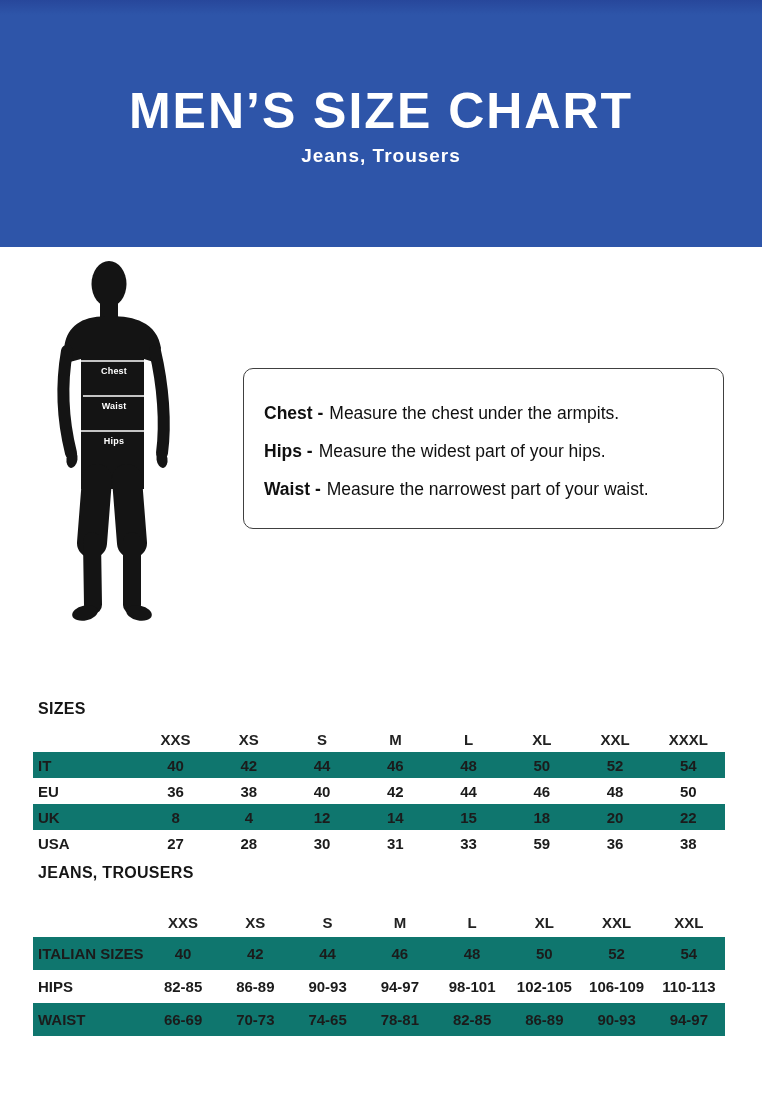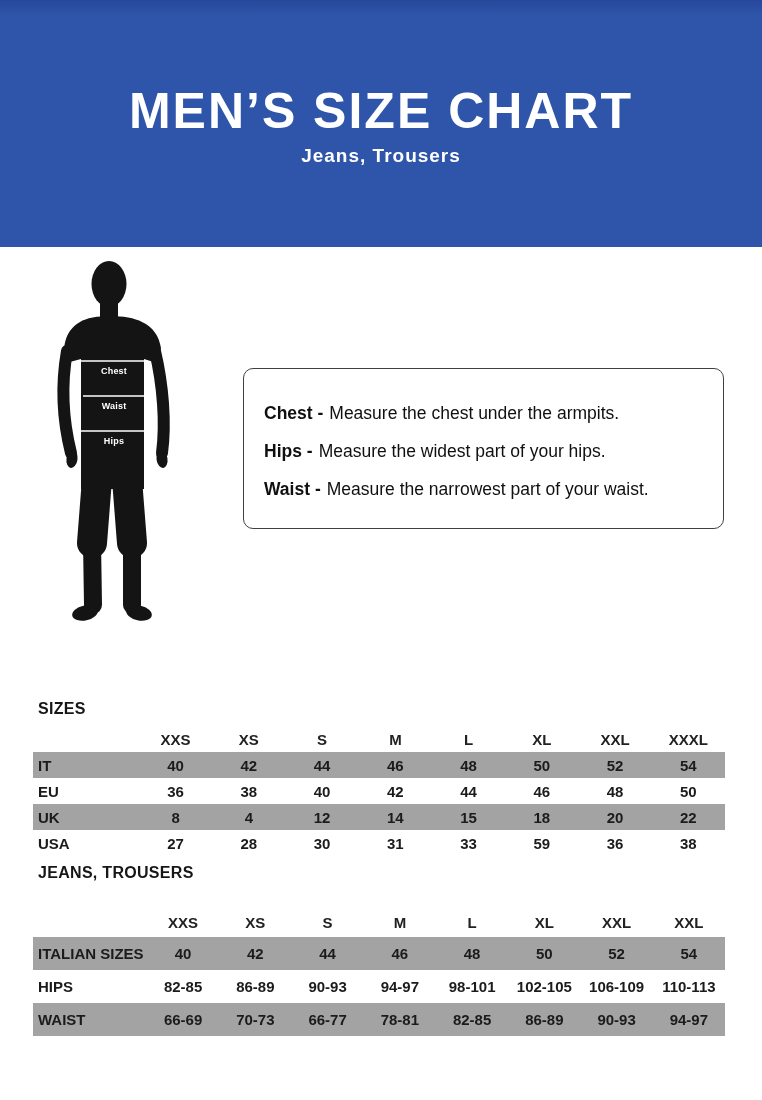--- a/index.html
+++ b/index.html
@@ -46,21 +46,21 @@
   .jeans { top:863px; }
   .jeans h2 { margin-bottom:24px; }
   .trow {
     display:grid; grid-template-columns:var(--labelw) repeat(8, 1fr);
     align-items:center; height:var(--rowh);
   }
   .t1 { --labelw:106px; --rowh:26px; }
   .t2 { --labelw:114px; --rowh:33px; }
   .t1 .thead { height:25px; }
   .t2 .thead { height:30px; }
-  .trow.stripe { background:#a3a3a3; }
+  .trow.stripe { background:#0f766e; }
   .tcell { text-align:center; font-size:15px; font-weight:600; color:#1b1b1b; }
   .thead .tcell { font-weight:700; color:#222222; }
   .tcell.label { text-align:left; padding-left:5px; font-weight:700; white-space:nowrap; font-size:15px; }
 </style>
 </head>
 <body>
 
 <div class="page">
 
   <header class="hero">
@@ -194,21 +194,21 @@
           <div class="tcell">94-97</div>
           <div class="tcell">98-101</div>
           <div class="tcell">102-105</div>
           <div class="tcell">106-109</div>
           <div class="tcell">110-113</div>
         </div>
         <div class="trow stripe">
           <div class="tcell label">WAIST</div>
           <div class="tcell">66-69</div>
           <div class="tcell">70-73</div>
-          <div class="tcell">66-77</div>
+          <div class="tcell">74-65</div>
           <div class="tcell">78-81</div>
           <div class="tcell">82-85</div>
           <div class="tcell">86-89</div>
           <div class="tcell">90-93</div>
           <div class="tcell">94-97</div>
         </div>
       </div>
   </section>
 
 </div>

